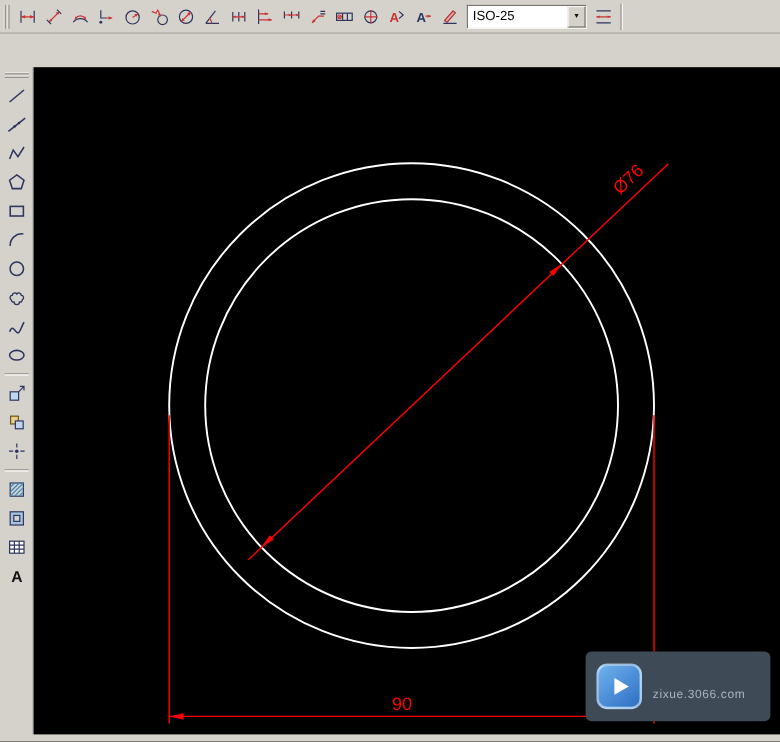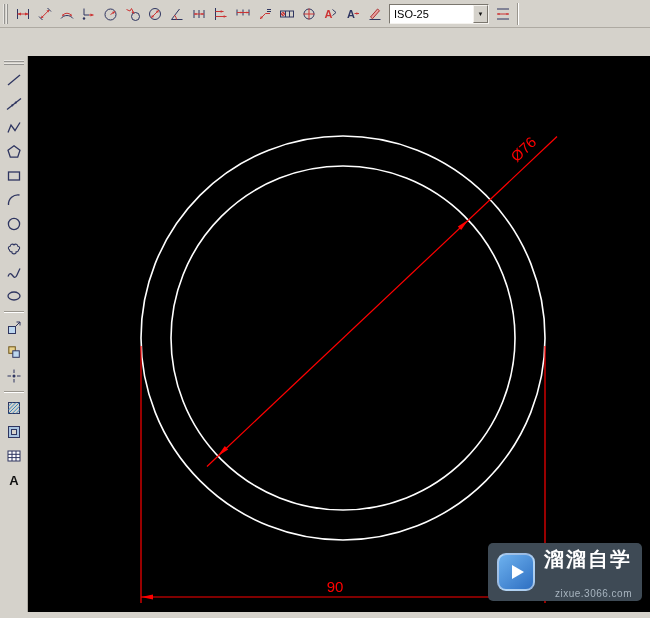--- a/index.html
+++ b/index.html
@@ -466,17 +466,16 @@
       <polygon points="517,541 505,538.4 505,543.6" stroke="none"></polygon>
       <text x="307" y="536" text-anchor="middle" font-size="15" stroke="none">90</text>
     </g>
   </svg>
 
   <div id="watermark">
     <div class="wm-logo">
       <div class="wm-tri"></div>
     </div>
     <div class="wm-text">
-      <div class="wm-brand">溜溜自学</div>
       <div class="wm-site">zixue.3066.com</div>
     </div>
   </div>
 </div>
 
 </body></html>

